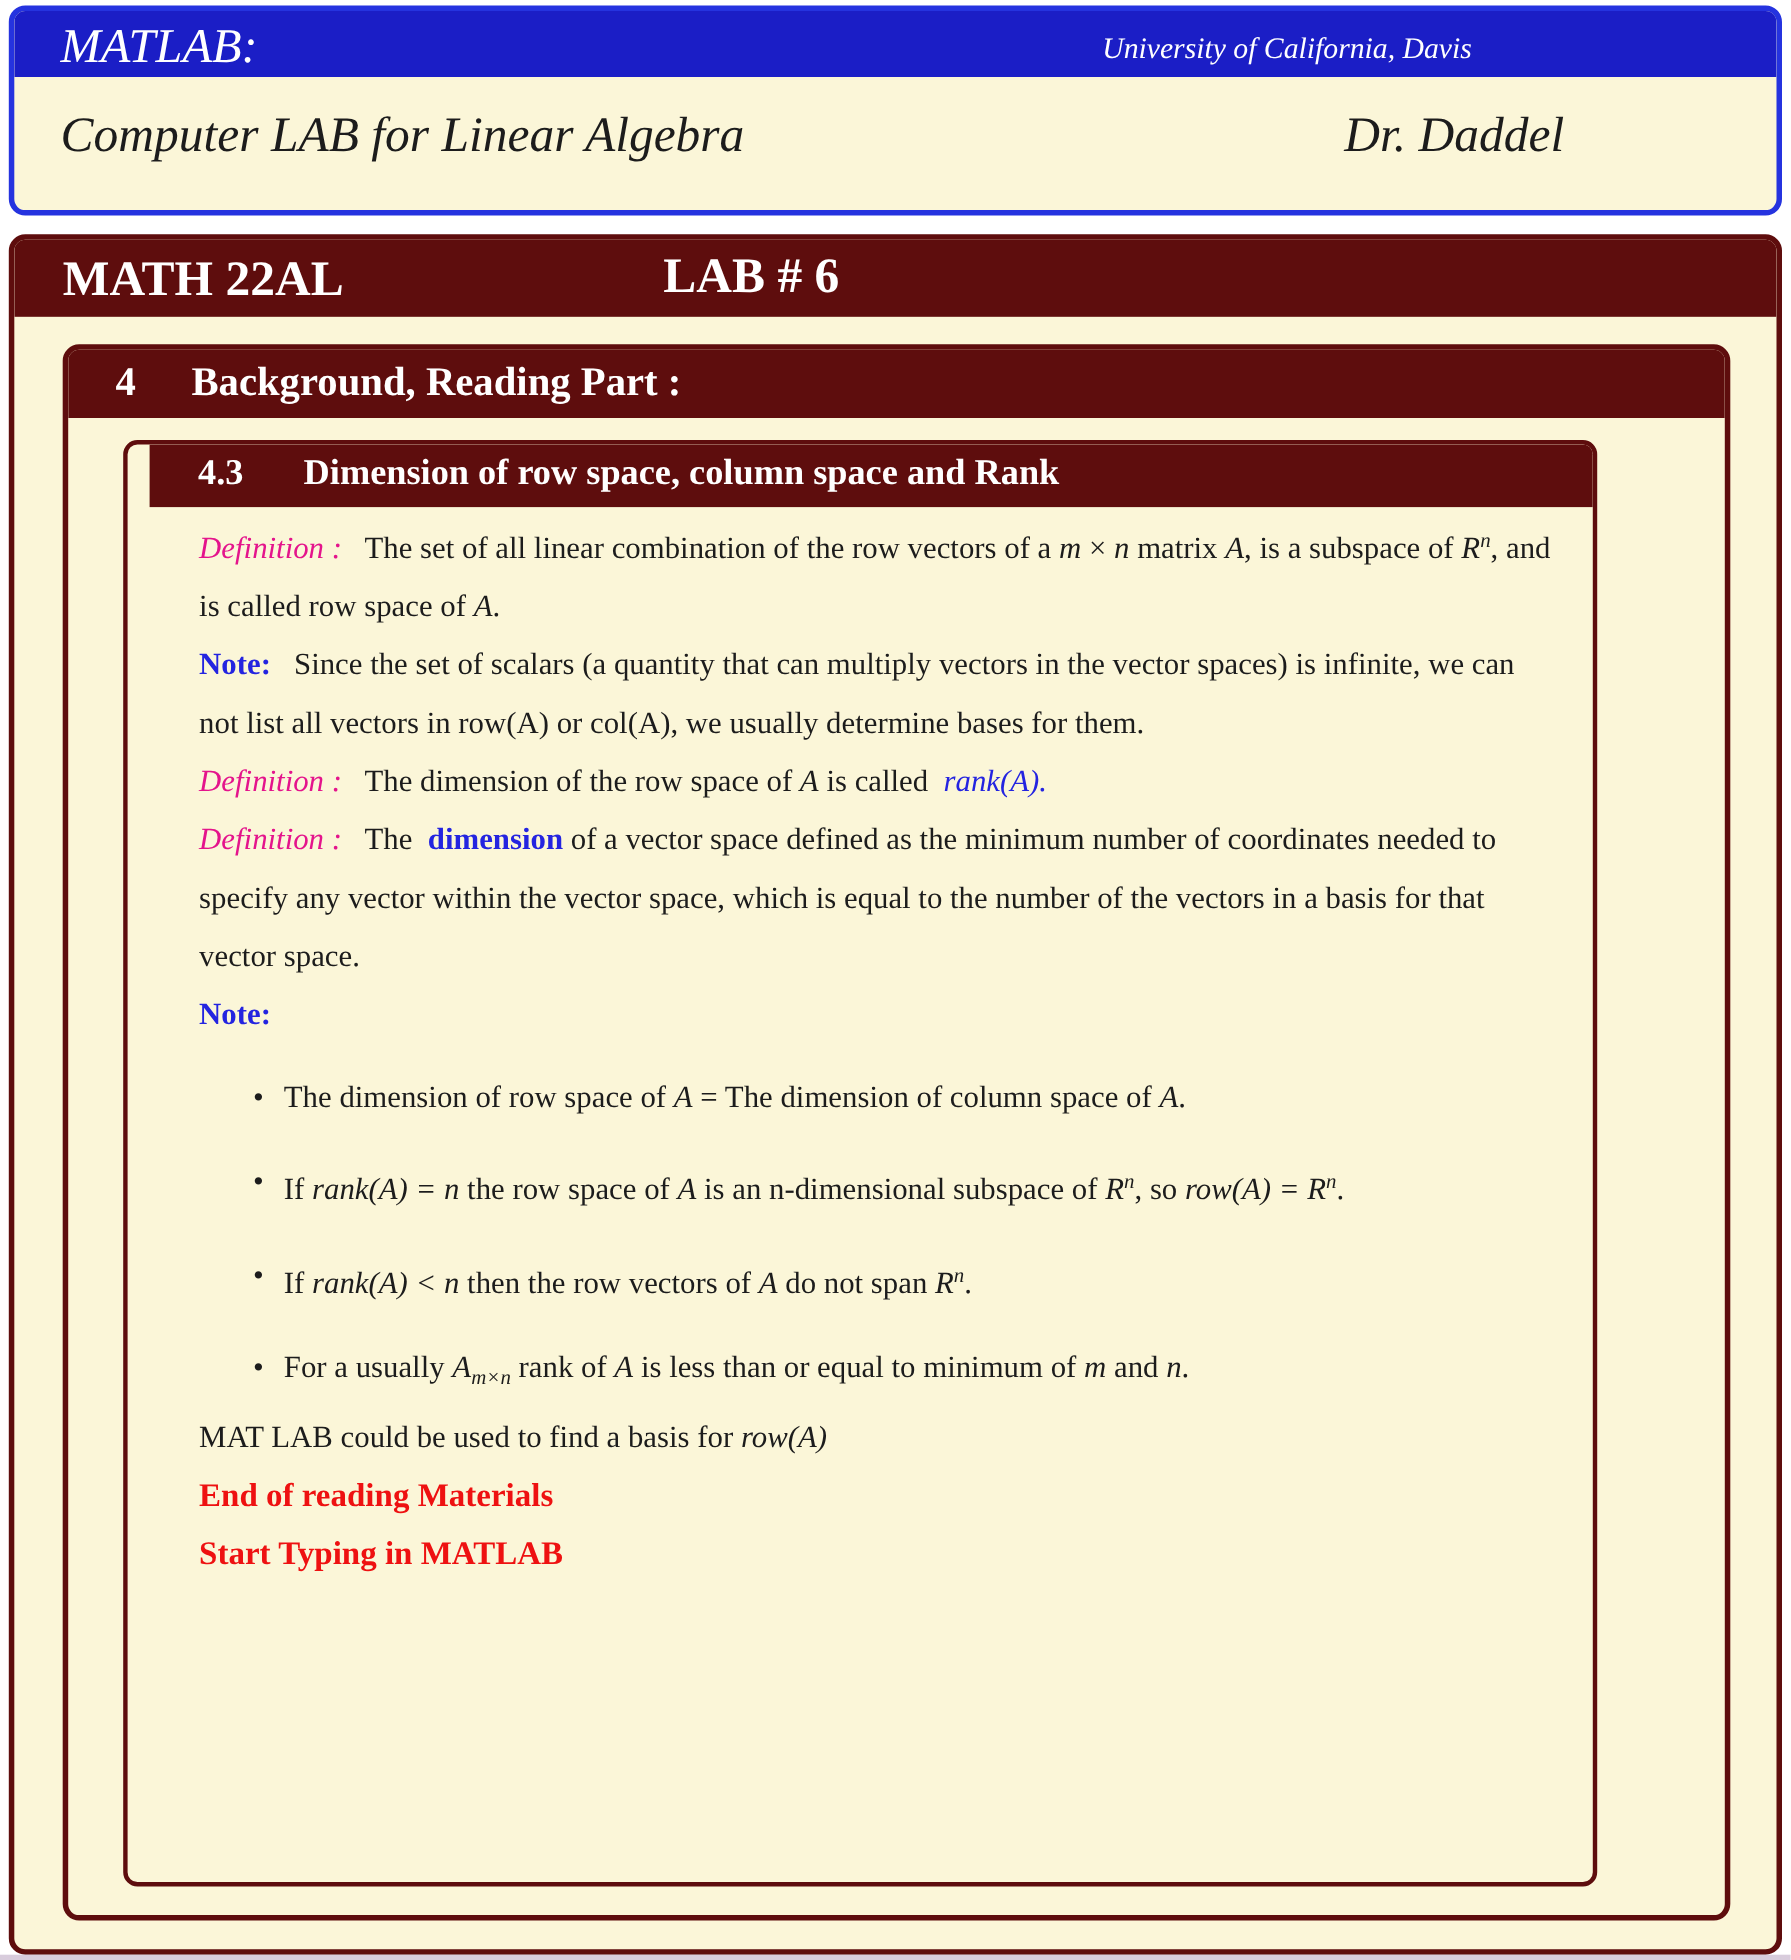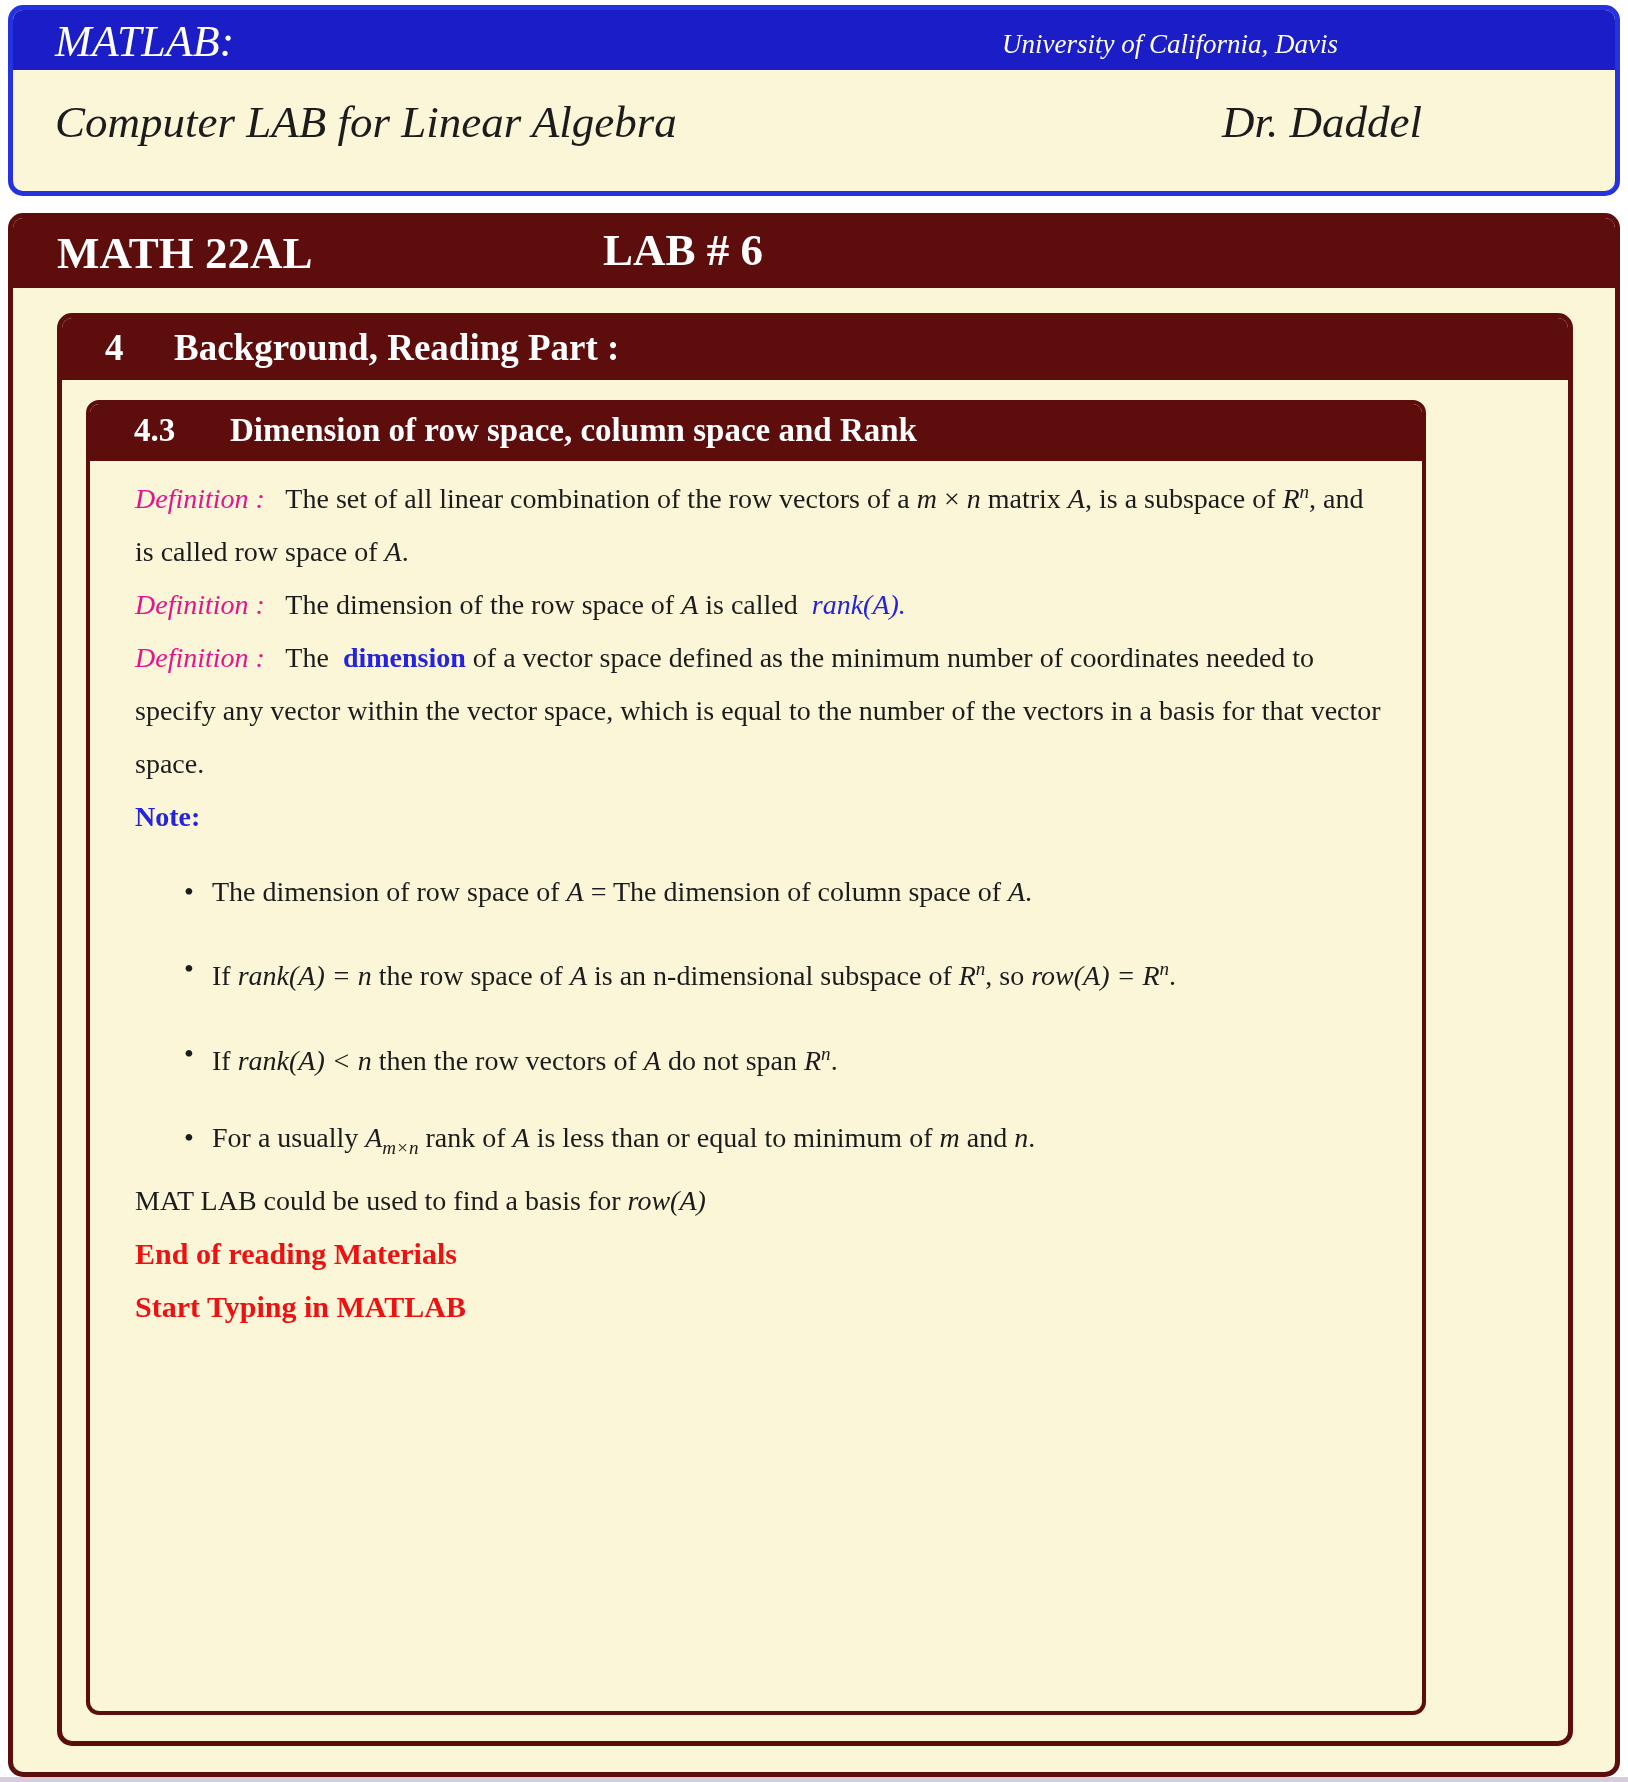--- a/index.html
+++ b/index.html
@@ -30,21 +30,21 @@
   #course-code{position:absolute;left:44px;top:9px;}
   #lab-number{position:absolute;left:590px;top:6px;}
 
   
   #section-box{left:57px;top:313px;width:1516px;height:1433px;border:5px solid var(--maroon);border-radius:15px;}
   #section-bar{position:relative;height:62px;font-size:37px;font-weight:bold;}
   #section-number{position:absolute;left:43px;top:8px;}
   #section-title{position:absolute;left:112px;top:8px;}
 
   
-  #subsection-box{left:86px;top:400px;width:1340px;height:1315px;border:4px solid var(--maroon);border-radius:13px;}
+  #subsection-box{left:112px;top:400px;width:1340px;height:1315px;border:4px solid var(--maroon);border-radius:13px;padding-left:20px;}
   #subsection-bar{position:relative;height:57px;font-size:33px;font-weight:bold;}
   #subsection-number{position:absolute;left:44px;top:8px;}
   #subsection-title{position:absolute;left:140px;top:8px;}
 
   
   #subsection-content{padding:4px 38px 0 45px;font-size:28px;line-height:53px;}
   #subsection-content p{margin:0;}
   #note-scalars{margin-top:58px;}
   #def-rank{margin-top:56px;}
   #def-dimension{margin-top:54px;}
@@ -95,20 +95,21 @@
   </div>
 </div>
 
 <div class="box" id="subsection-box">
   <div class="bar" id="subsection-bar">
     <span id="subsection-number">4.3</span>
     <span id="subsection-title">Dimension of row space, column space and Rank</span>
   </div>
   <div id="subsection-content">
     <p id="def-row-space"><span class="s-mag">Definition :</span><span>&nbsp;&nbsp; The set of all linear combination of the row vectors of a </span><span class="s-i">m</span><span> × </span><span class="s-i">n</span><span> matrix </span><span class="s-i">A</span><span>, is a subspace of </span><span class="s-i">R</span><sup class="s-i">n</sup><span>, and is called row space of </span><span class="s-i">A</span><span>.</span></p>
+    <p id="note-scalars"><span class="s-blue">Note:</span><span>&nbsp;&nbsp; Since the set of scalars (a quantity that can multiply vectors in the vector spaces) is infinite, we can not list all vectors in row(A) or col(A), we usually determine bases for them.</span></p>
     <p id="def-rank"><span class="s-mag">Definition :</span><span>&nbsp;&nbsp; The dimension of the row space of </span><span class="s-i">A</span><span> is called &nbsp;</span><span class="s-bluei">rank(A).</span></p>
     <p id="def-dimension"><span class="s-mag">Definition :</span><span>&nbsp;&nbsp; The &nbsp;</span><span class="s-blue">dimension</span><span> of a vector space defined as the minimum number of coordinates needed to specify any vector within the vector space, which is equal to the number of the vectors in a basis for that vector space.</span></p>
     <p id="note-label"><span class="s-blue">Note:</span></p>
     <ul id="bullet-list">
       <li><span>The dimension of row space of </span><span class="s-i">A</span><span> = The dimension of column space of </span><span class="s-i">A</span><span>.</span></li>
       <li><span>If </span><span class="s-i">rank(A) = n</span><span> the row space of </span><span class="s-i">A</span><span> is an n-dimensional subspace of </span><span class="s-i">R</span><sup class="s-i">n</sup><span>, so </span><span class="s-i">row(A) = R</span><sup class="s-i">n</sup><span>.</span></li>
       <li><span>If </span><span class="s-i">rank(A) &lt; n</span><span> then the row vectors of </span><span class="s-i">A</span><span> do not span </span><span class="s-i">R</span><sup class="s-i">n</sup><span>.</span></li>
       <li><span>For a usually </span><span class="s-i">A</span><sub class="s-i">m×n</sub><span> rank of </span><span class="s-i">A</span><span> is less than or equal to minimum of </span><span class="s-i">m</span><span> and </span><span class="s-i">n</span><span>.</span></li>
     </ul>
     <p id="matlab-note"><span>MAT LAB could be used to find a basis for </span><span class="s-i">row(A)</span></p>

